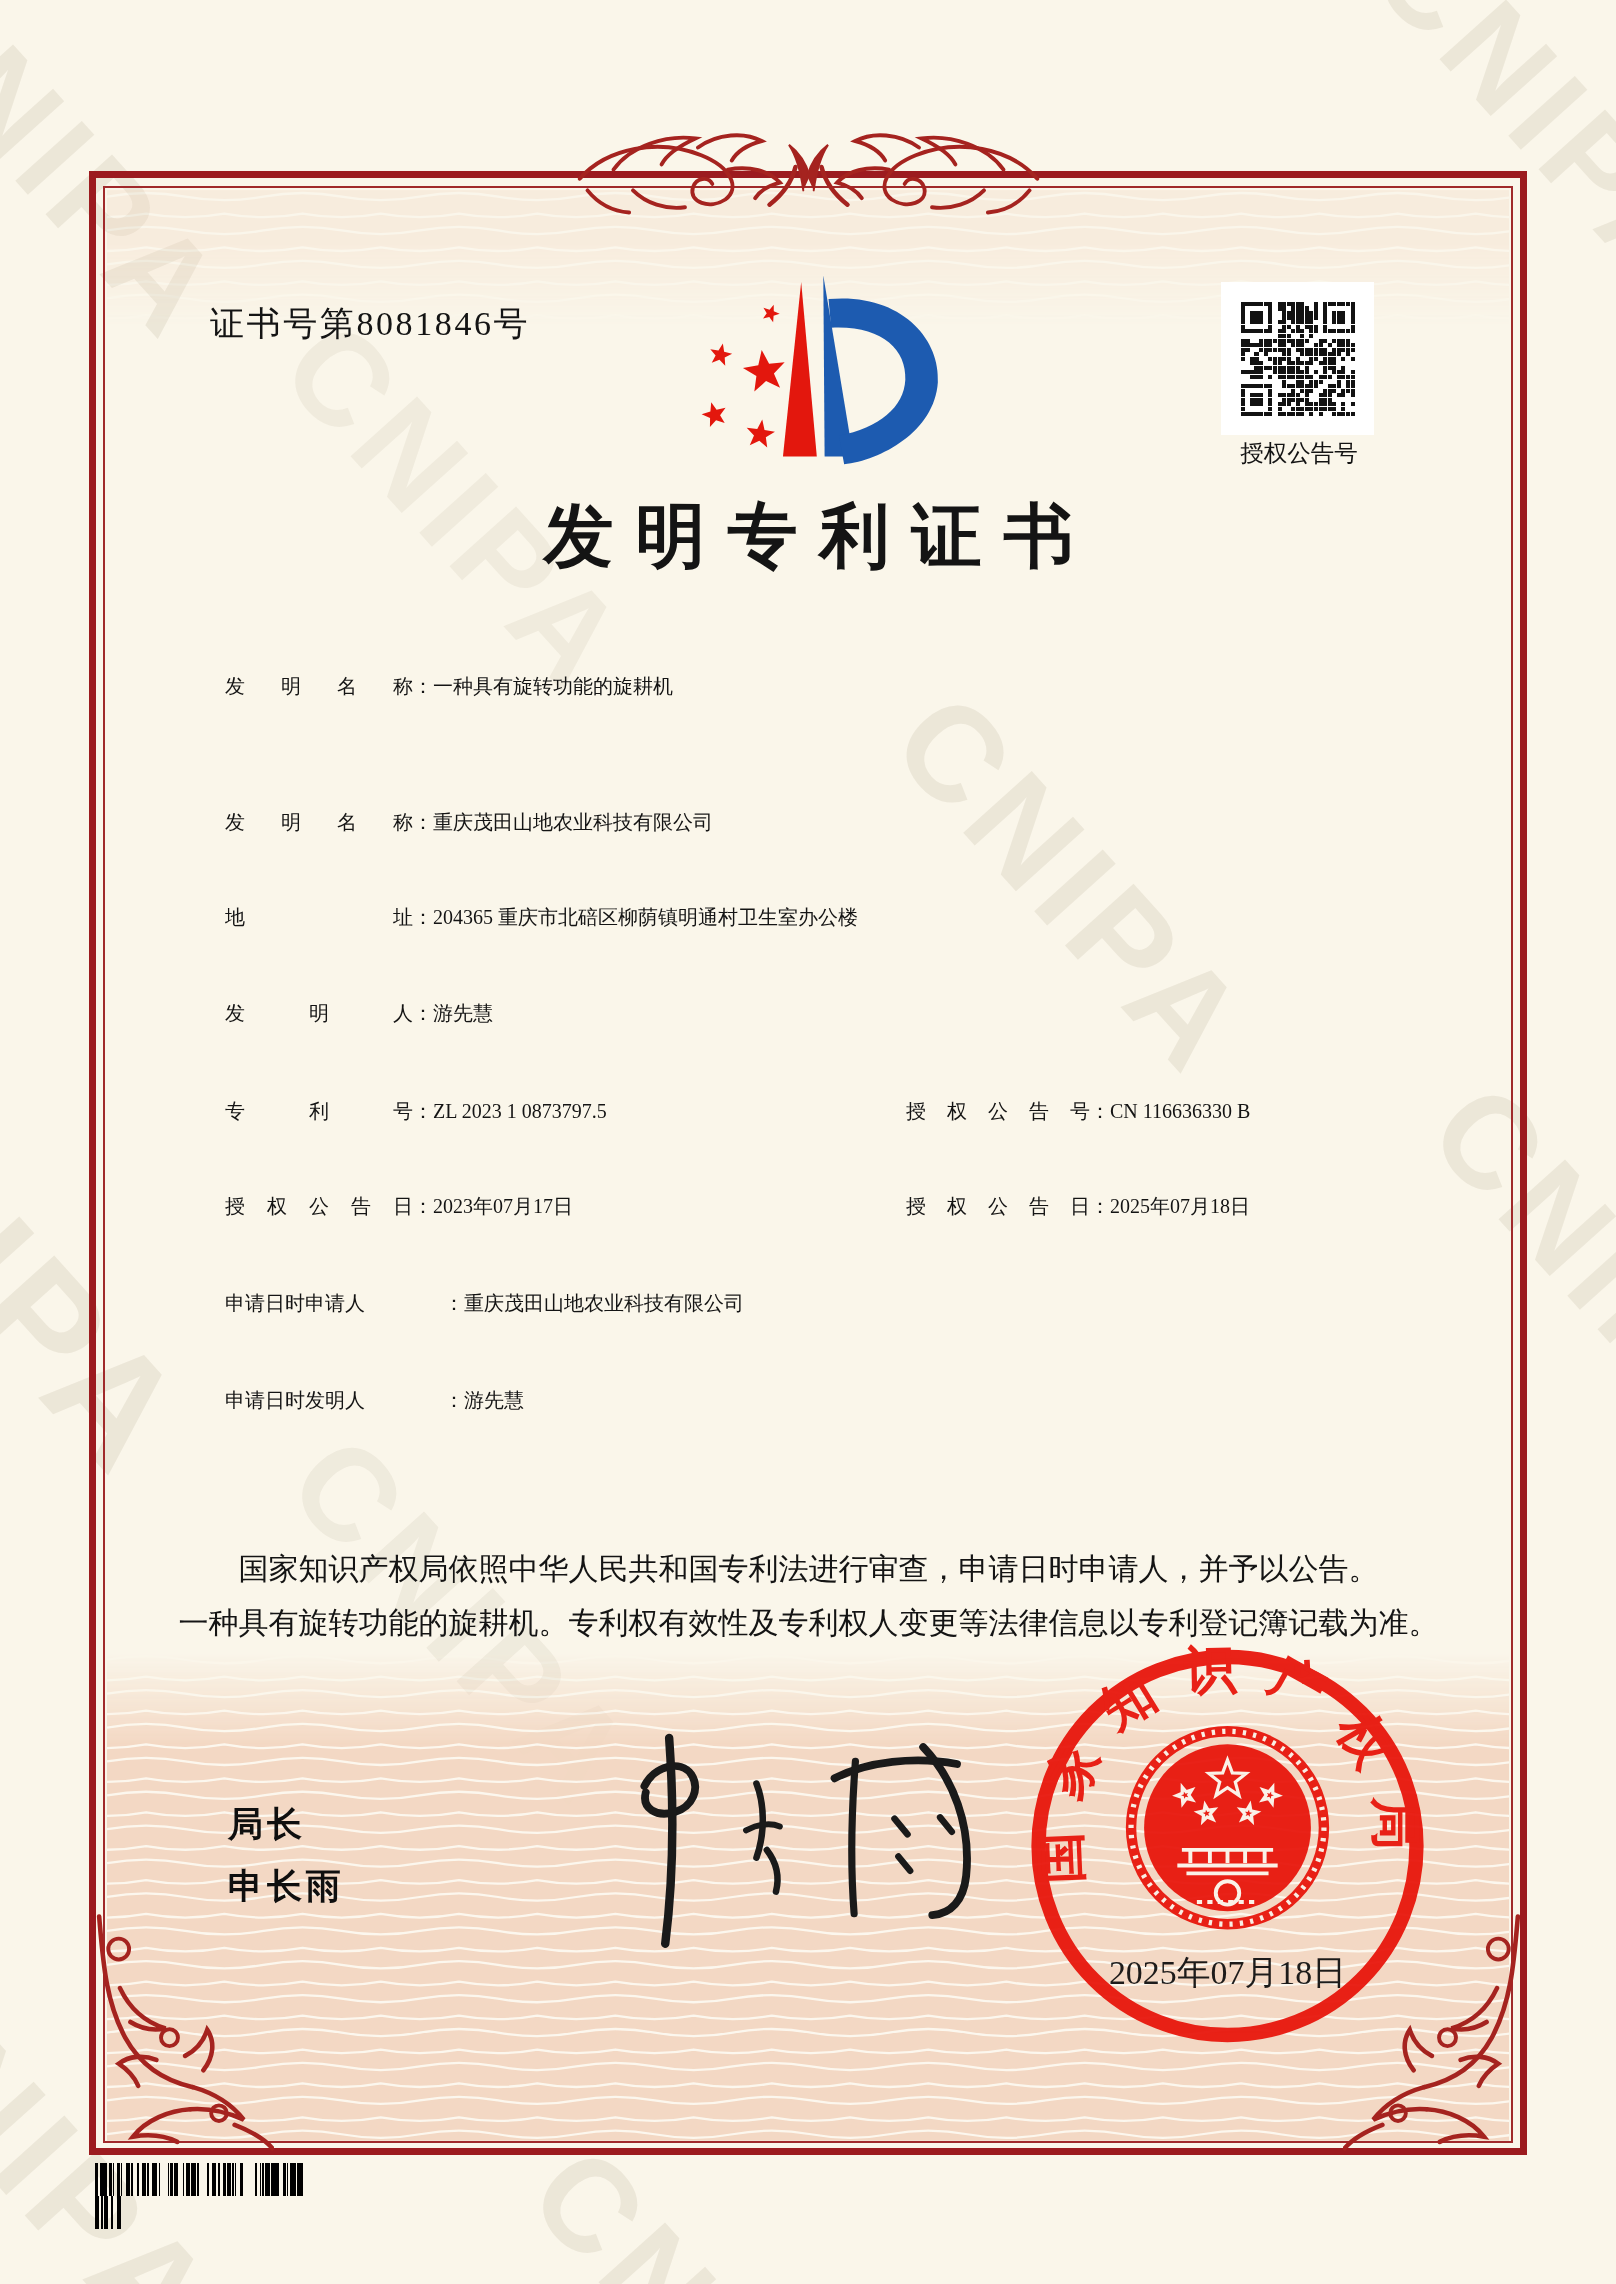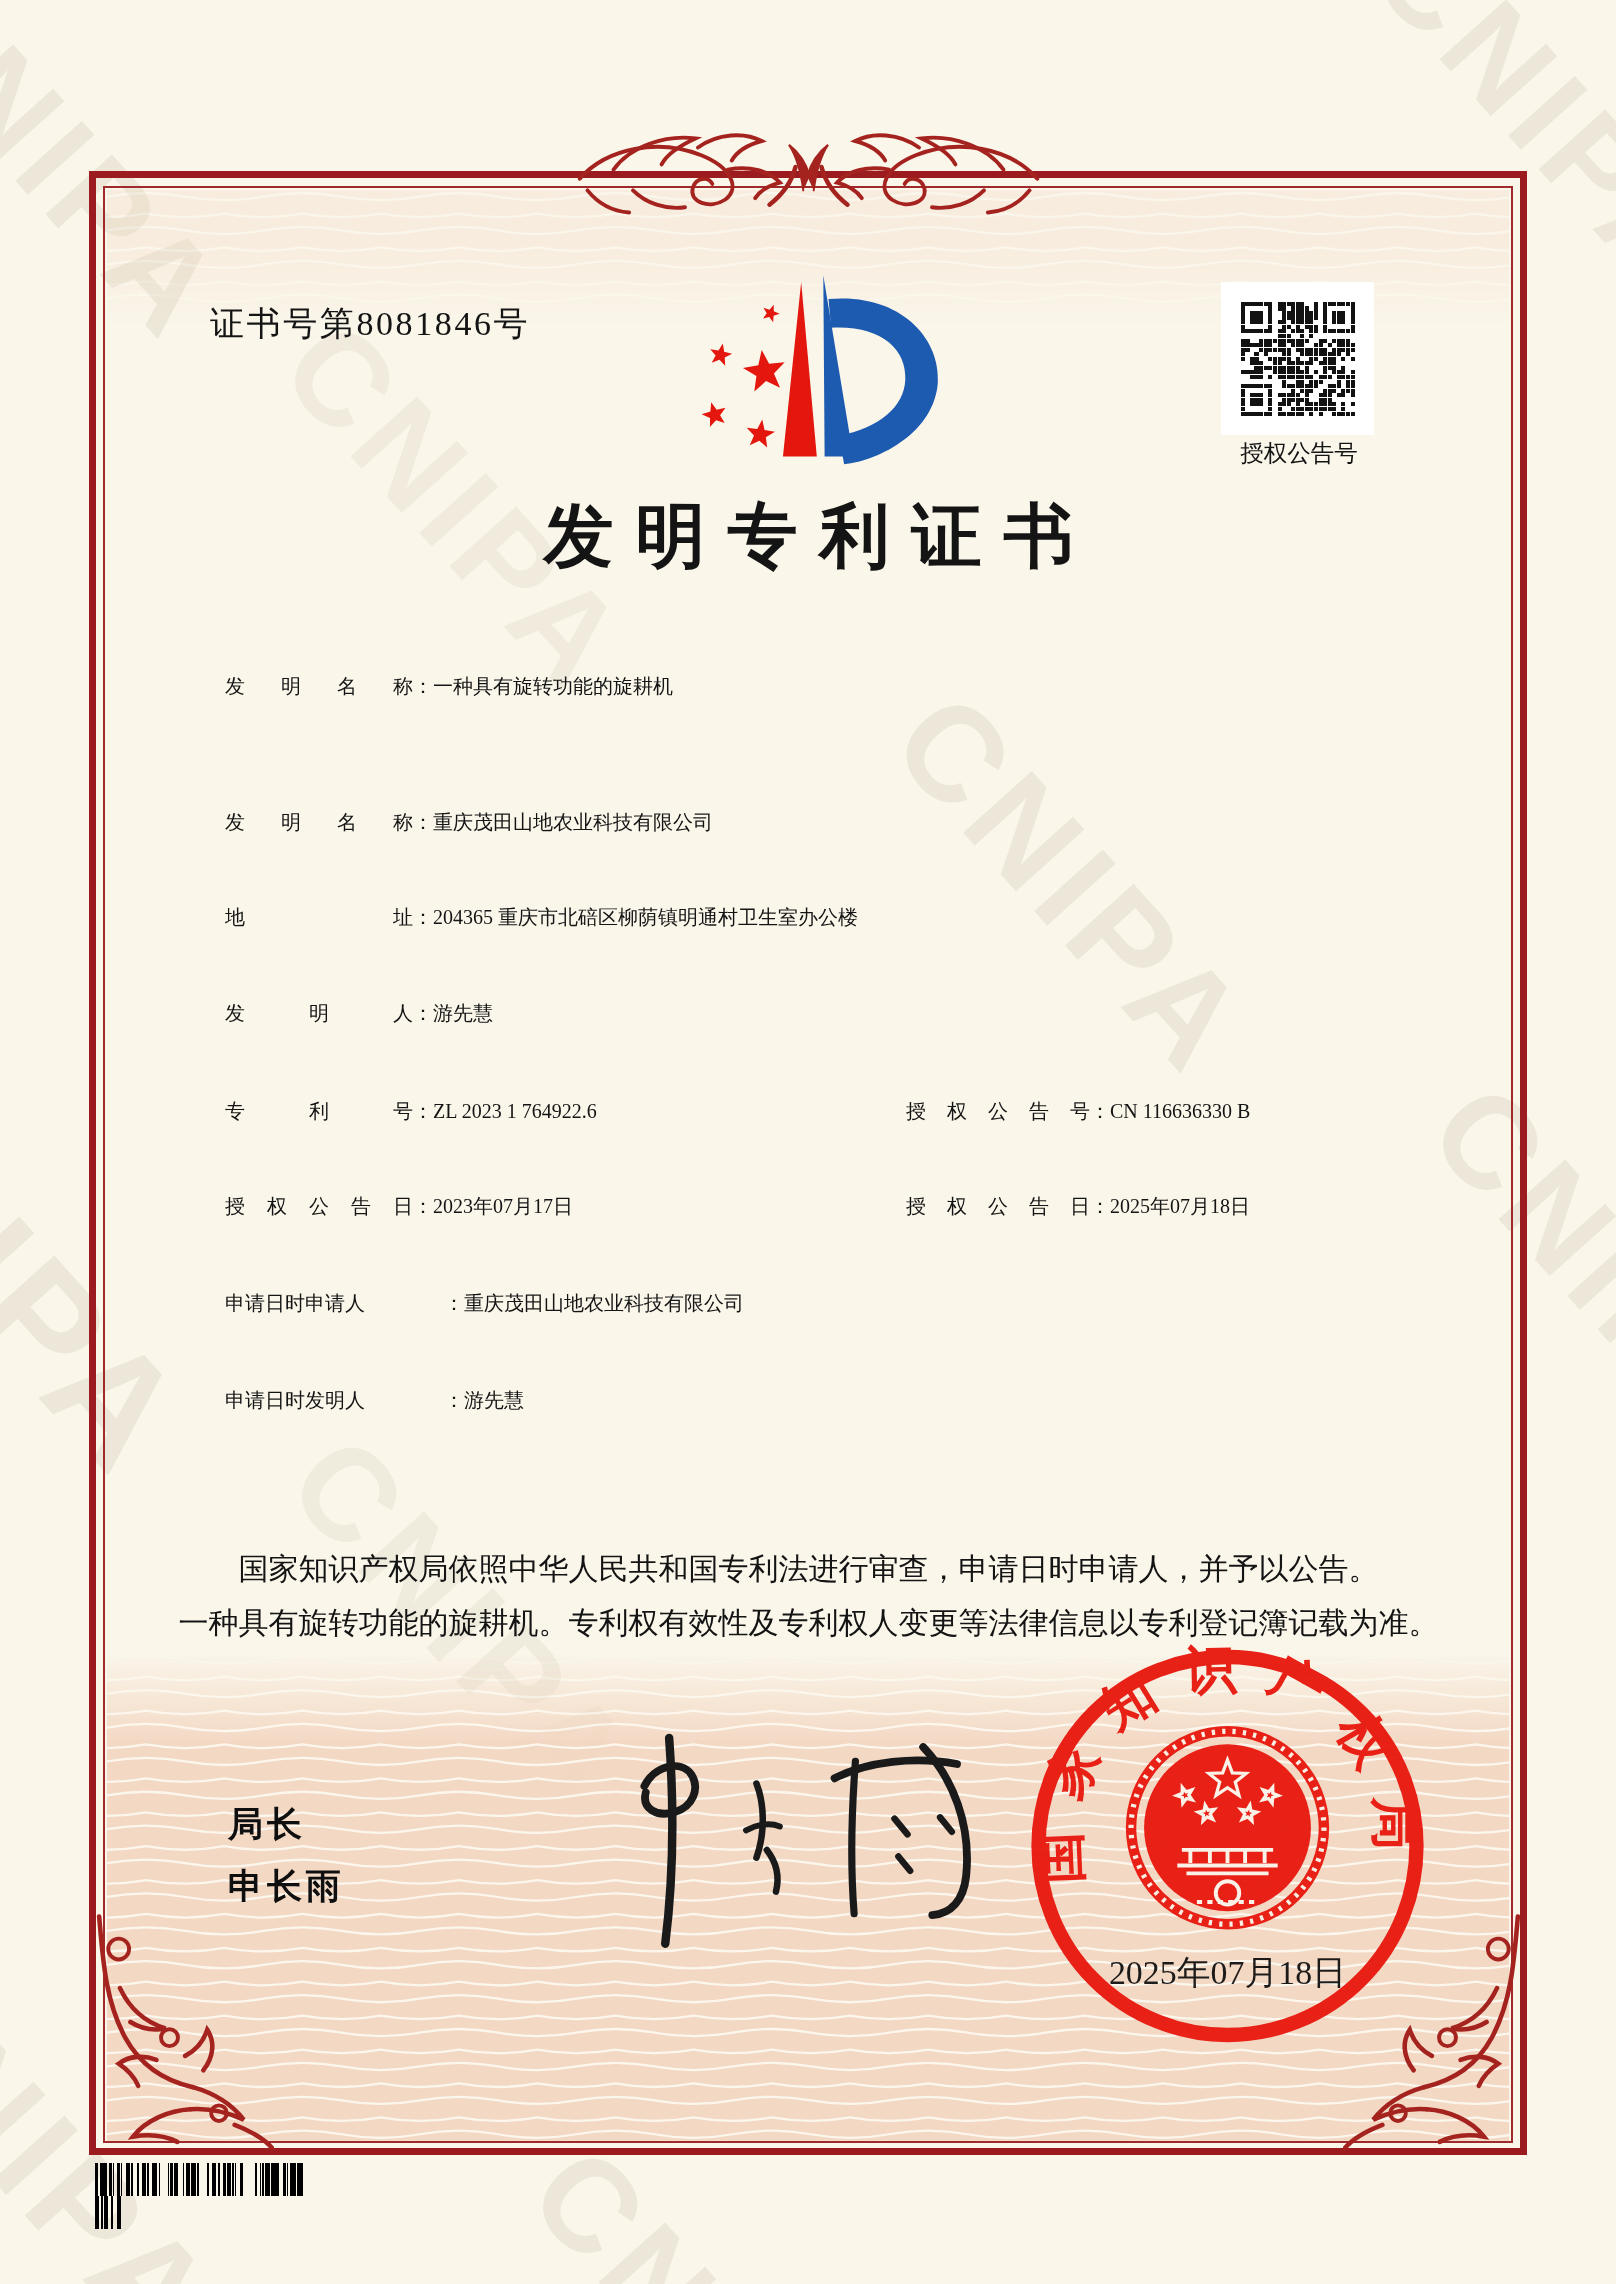--- a/index.html
+++ b/index.html
@@ -584,21 +584,21 @@
       </div>
   </div>
   <div class="qrcaption">授权公告号</div>
 
   <div class="title">发明专利证书</div>
 
   <div class="row y0"><span class="lab">发明名称</span><span>：</span><span>一种具有旋转功能的旋耕机</span></div>
   <div class="row y1"><span class="lab">发明名称</span><span>：</span><span>重庆茂田山地农业科技有限公司</span></div>
   <div class="row y2"><span class="lab">地址</span><span>：</span><span>204365 重庆市北碚区柳荫镇明通村卫生室办公楼</span></div>
   <div class="row y3"><span class="lab">发明人</span><span>：</span><span>游先慧</span></div>
-  <div class="row y4"><span class="lab">专利号</span><span>：</span><span>ZL 2023 1 764922.6</span></div>
+  <div class="row y4"><span class="lab">专利号</span><span>：</span><span>ZL 2023 1 0873797.5</span></div>
   <div class="row y5"><span class="lab">授权公告日</span><span>：</span><span>2023年07月17日</span></div>
   <div class="row wide y6"><span class="lab">申请日时申请人</span><span>：</span><span>重庆茂田山地农业科技有限公司</span></div>
   <div class="row wide y7"><span class="lab">申请日时发明人</span><span>：</span><span>游先慧</span></div>
 
   <div class="row rrow y4"><span class="lab">授权公告号</span><span>：</span><span>CN 116636330 B</span></div>
   <div class="row rrow y5"><span class="lab">授权公告日</span><span>：</span><span>2025年07月18日</span></div>
 
   <div class="stmt s0">国家知识产权局依照中华人民共和国专利法进行审查，申请日时申请人，并予以公告。</div>
   <div class="stmt s1">一种具有旋转功能的旋耕机。专利权有效性及专利权人变更等法律信息以专利登记簿记载为准。</div>
 

